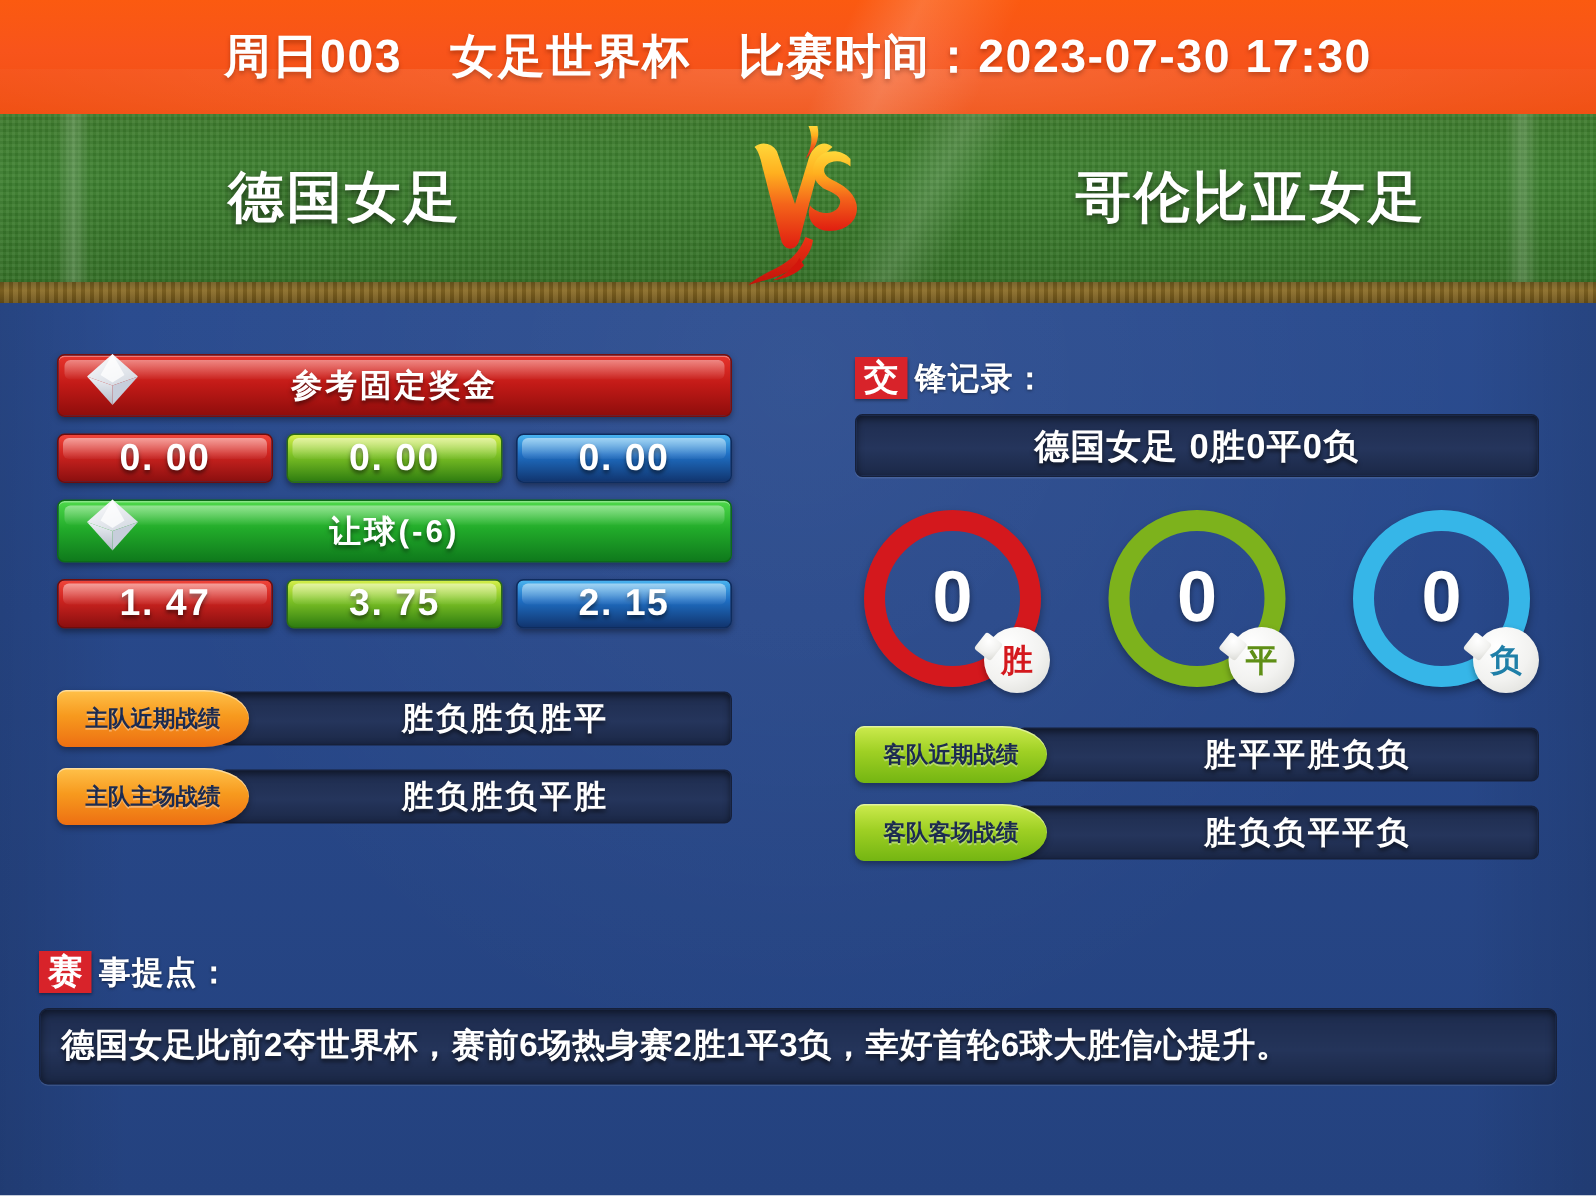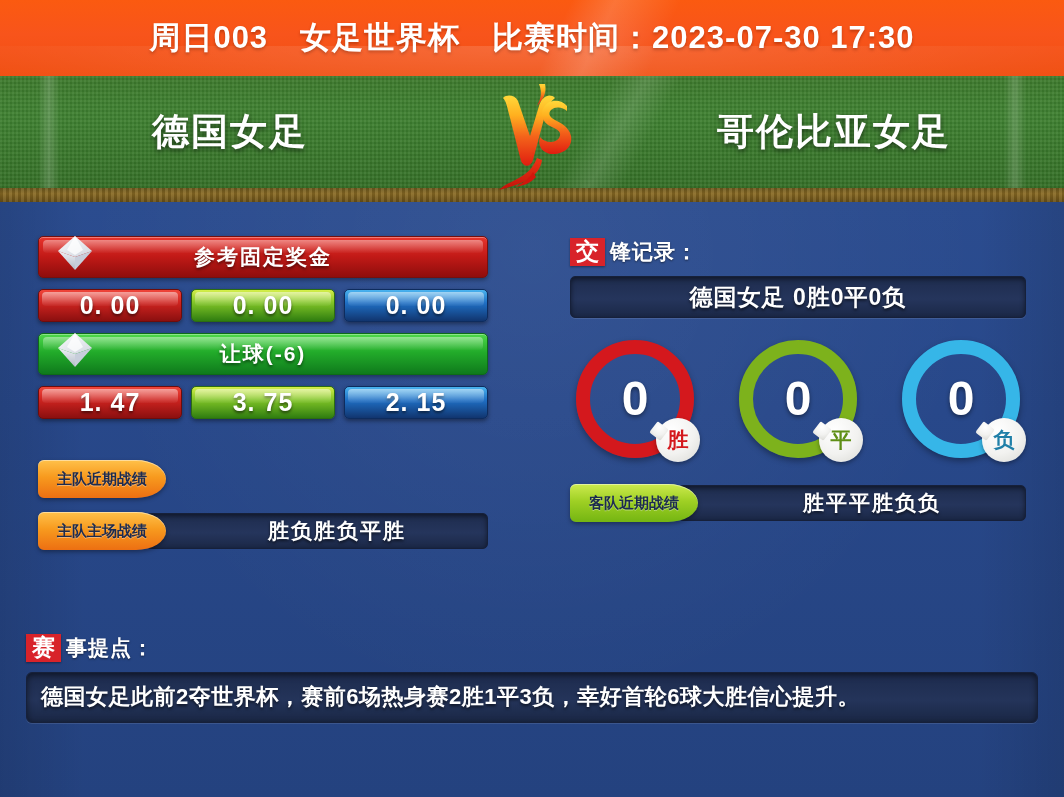--- a/index.html
+++ b/index.html
@@ -439,20 +439,21 @@
     <div class="odds-row">
       <div class="odds-btn o-red">1. 47</div>
       <div class="odds-btn o-green">3. 75</div>
       <div class="odds-btn o-blue">2. 15</div>
     </div>
 
     <div style="height:27px"></div>
 
     <div class="form-row">
       <div class="form-tab tab-orange">主队近期战绩</div>
+      <div class="form-val">胜负胜负胜平</div>
     </div>
     <div class="form-row">
       <div class="form-tab tab-orange">主队主场战绩</div>
       <div class="form-val">胜负胜负平胜</div>
     </div>
   </div>
 
   <div class="col-right">
 
     <div class="label-line">
@@ -482,20 +483,24 @@
         <div class="ring-badge bc-blue">负</div>
       </div>
     </div>
 
     <div style="height:12px"></div>
 
     <div class="form-row">
       <div class="form-tab tab-green">客队近期战绩</div>
       <div class="form-val">胜平平胜负负</div>
     </div>
+    <div class="form-row">
+      <div class="form-tab tab-green">客队客场战绩</div>
+      <div class="form-val">胜负负平平负</div>
+    </div>
   </div>
 
   <div class="notes">
     <div class="label-line">
       <span class="label-badge">赛</span>
       <span class="label-rest">事提点：</span>
     </div>
     <div class="notes-box">
       <div class="notes-line">德国女足此前2夺世界杯，赛前6场热身赛2胜1平3负，幸好首轮6球大胜信心提升。</div>
     </div>

